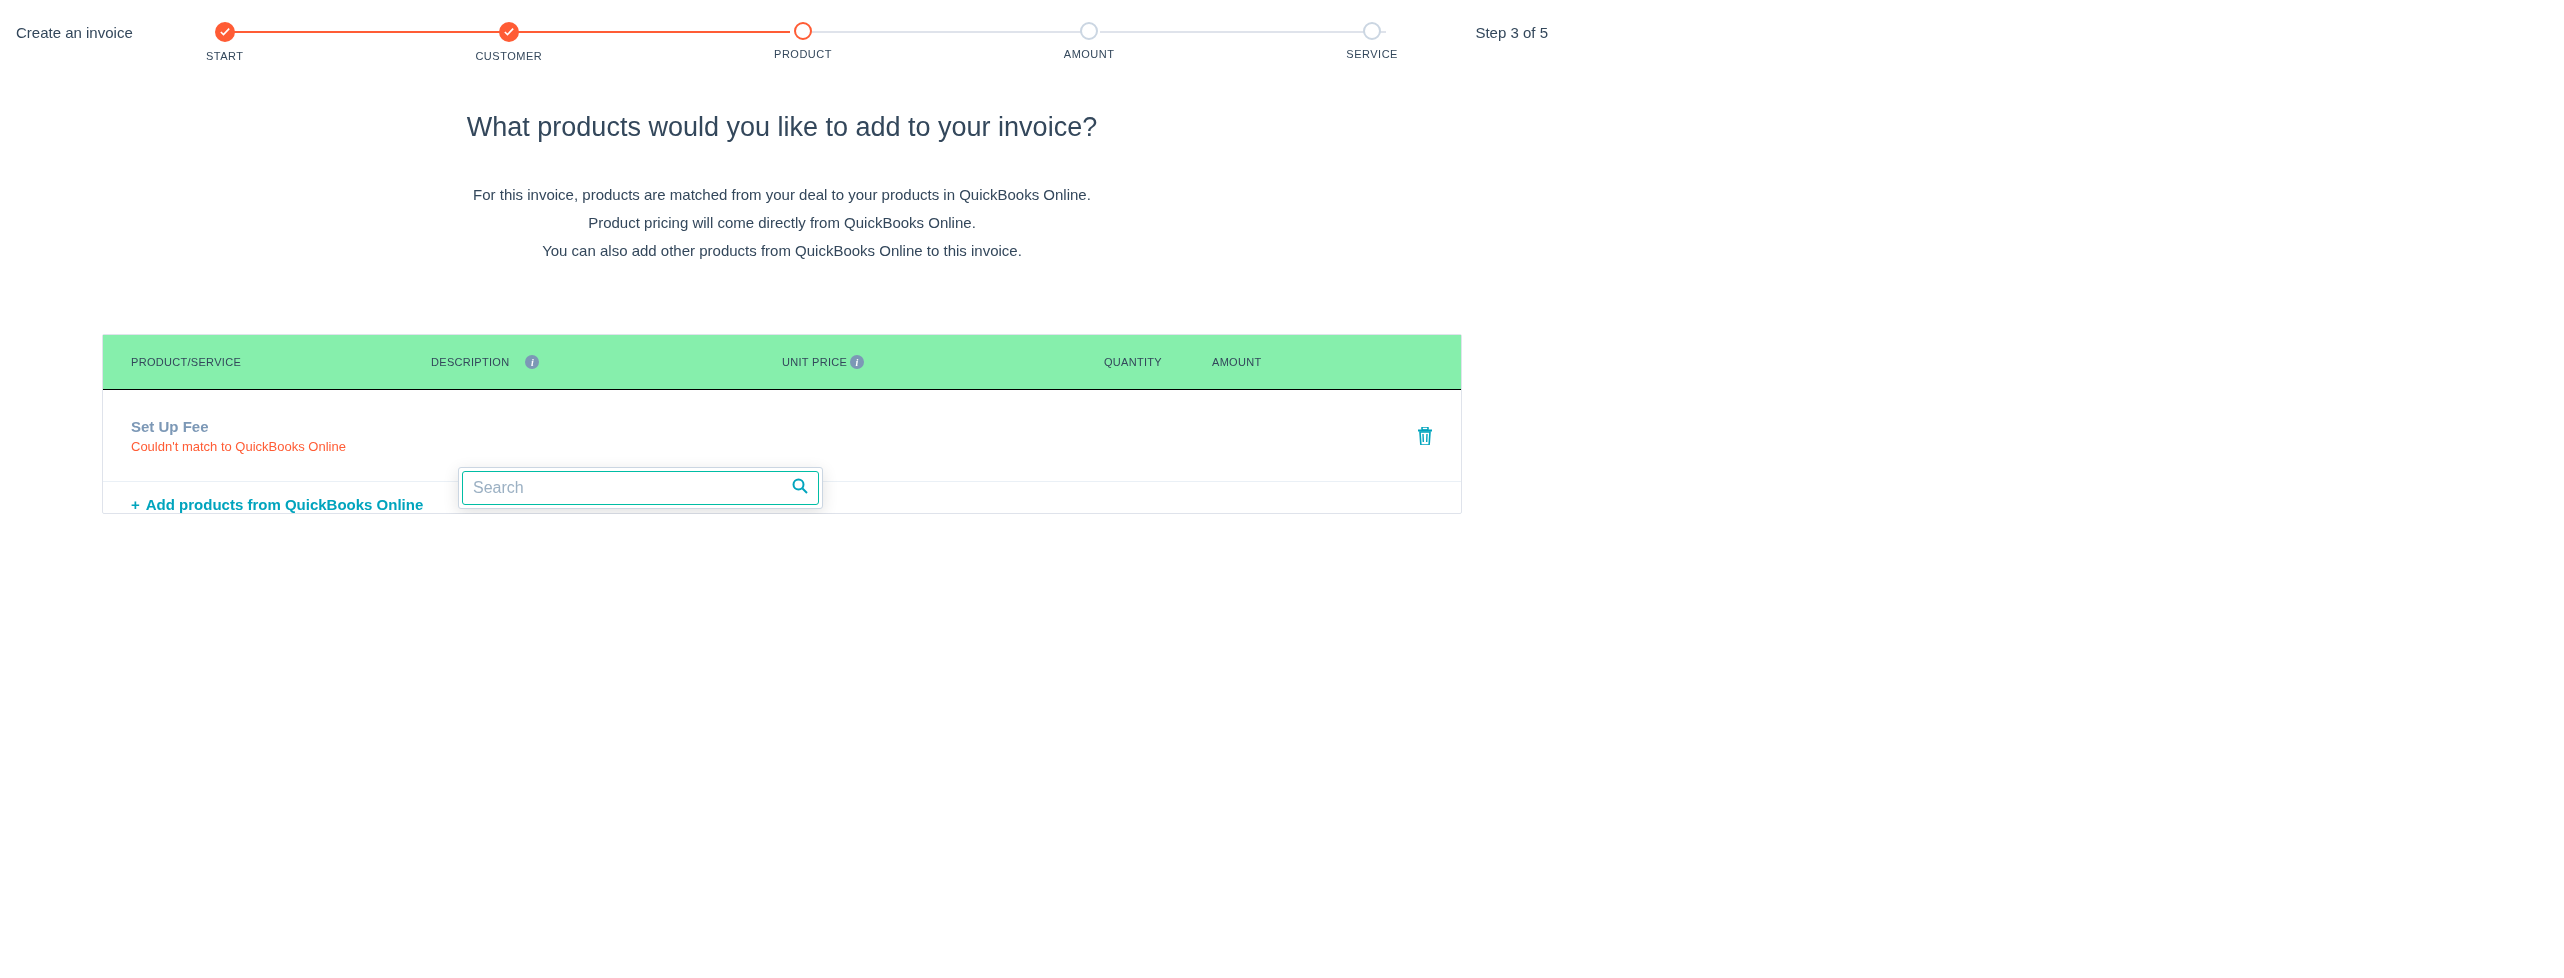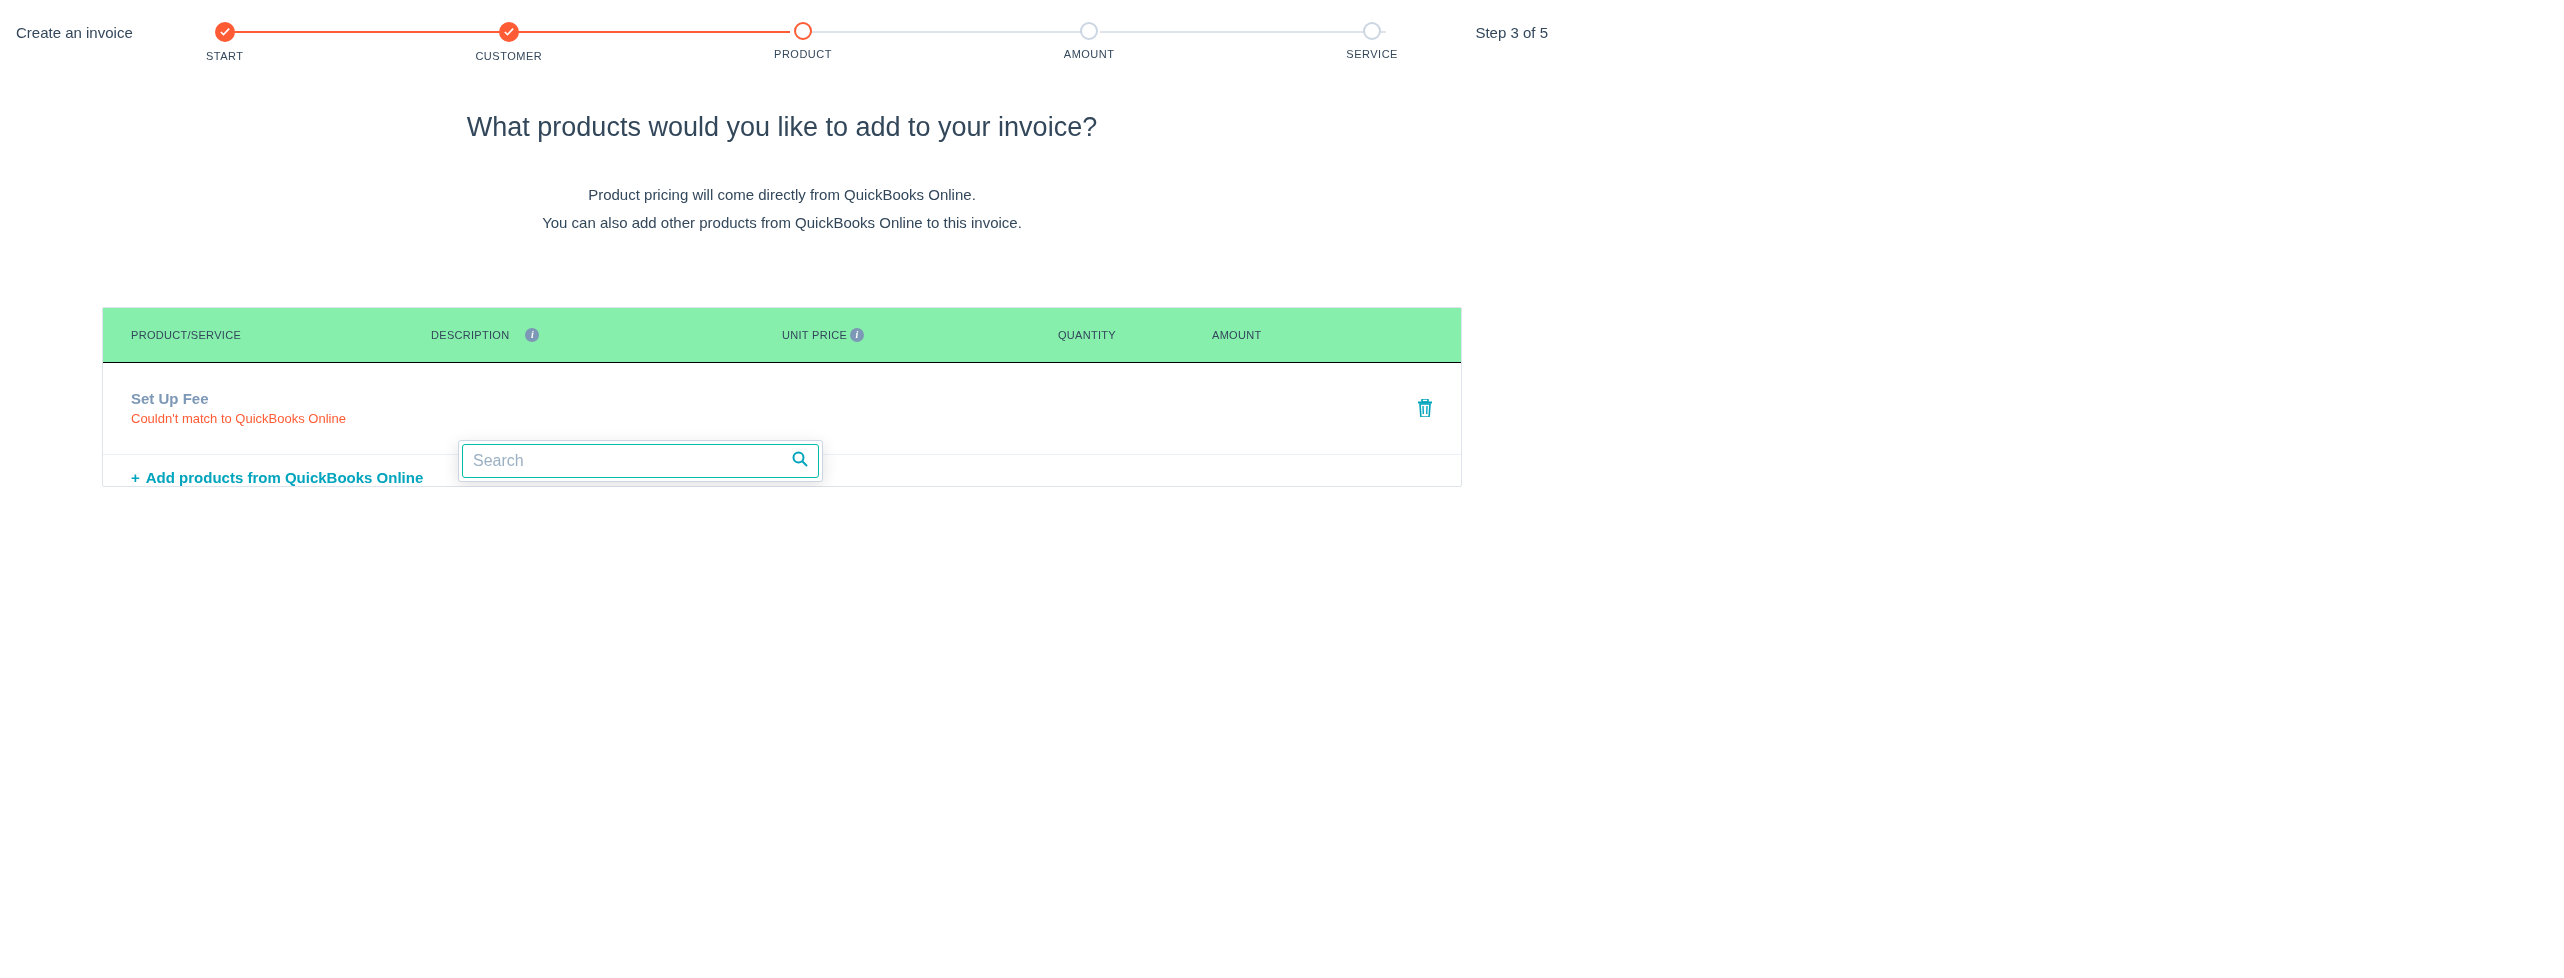--- a/index.html
+++ b/index.html
@@ -114,21 +114,21 @@
     align-items: center;
     padding: 0 28px;
     height: 55px;
     font-size: 11px;
     letter-spacing: 0.3px;
     color: #33475b;
   }
   .col-prod { width: 300px; text-align: left; }
   .col-desc { width: 351px; text-align: left; display: flex; align-items: center; gap: 16px; }
   .col-price { width: 230px; text-align: left; display: flex; align-items: center; gap: 3px; }
-  .col-qty { width: 160px; text-align: center; padding-right: 10px; }
+  .col-qty { width: 160px; text-align: right; padding-right: 10px; }
   .col-amt { width: 150px; text-align: left; padding-left: 40px; }
   .col-act { flex: 1; }
   .info-icon {
     width: 14px; height: 14px; border-radius: 50%;
     background: #7c98b6;
     color: #fff;
     display: inline-flex;
     align-items: center;
     justify-content: center;
     font-size: 10px;
@@ -263,20 +263,21 @@
       </div>
     </div>
   </div>
 
   <div class="step-indicator">Step 3 of 5</div>
 </div>
 
 <div class="main">
   <h1 class="main-title">What products would you like to add to your invoice?</h1>
   <div class="main-desc">
+    <div>For this invoice, products are matched from your deal to your products in QuickBooks Online.</div>
     <div>Product pricing will come directly from QuickBooks Online.</div>
     <div>You can also add other products from QuickBooks Online to this invoice.</div>
   </div>
 </div>
 
 <div class="table-wrap">
   <div class="thead">
     <div class="col-prod">PRODUCT/SERVICE</div>
     <div class="col-desc">
       <span>DESCRIPTION</span>

